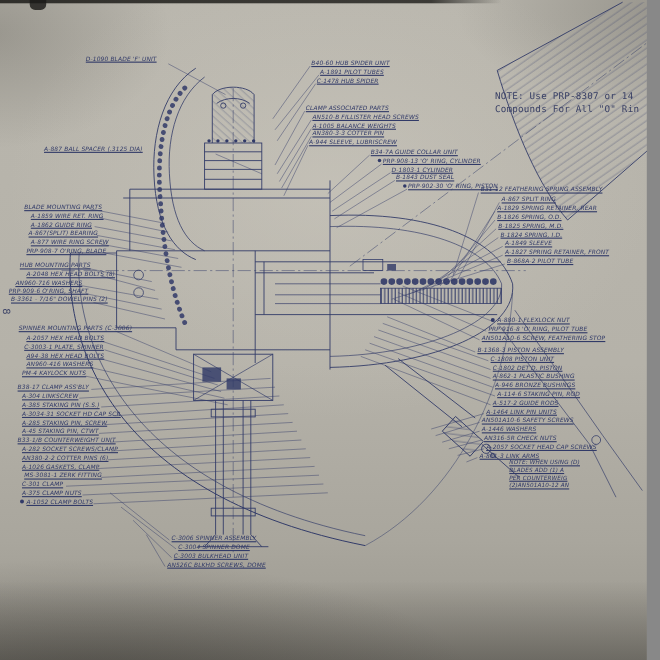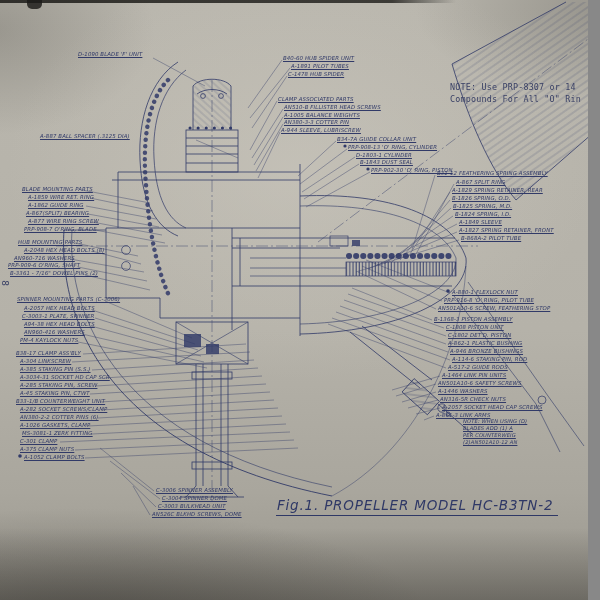--- a/index.html
+++ b/index.html
@@ -288,18 +288,17 @@
       <div class="lbl" style="left: 152px; top: 511px; color: rgb(49, 58, 104);">AN526C BLKHD SCREWS, DOME</div>
     </div>
 
   <div class="note-top">
     <div>NOTE:  Use PRP-8307 or 14</div>
     <div>Compounds For All "O" Rin</div>
   </div>
 
   <div class="pagenum">8</div>
 
-  <div class="fig-title">Fig.1. PROPELLER MODEL HC-B3TN-2</div>
 
   <div class="edge topline"></div>
   <div class="edge topwedge"></div>
   <div class="edge bottomshade"></div>
 </div>
 
 </body></html>

